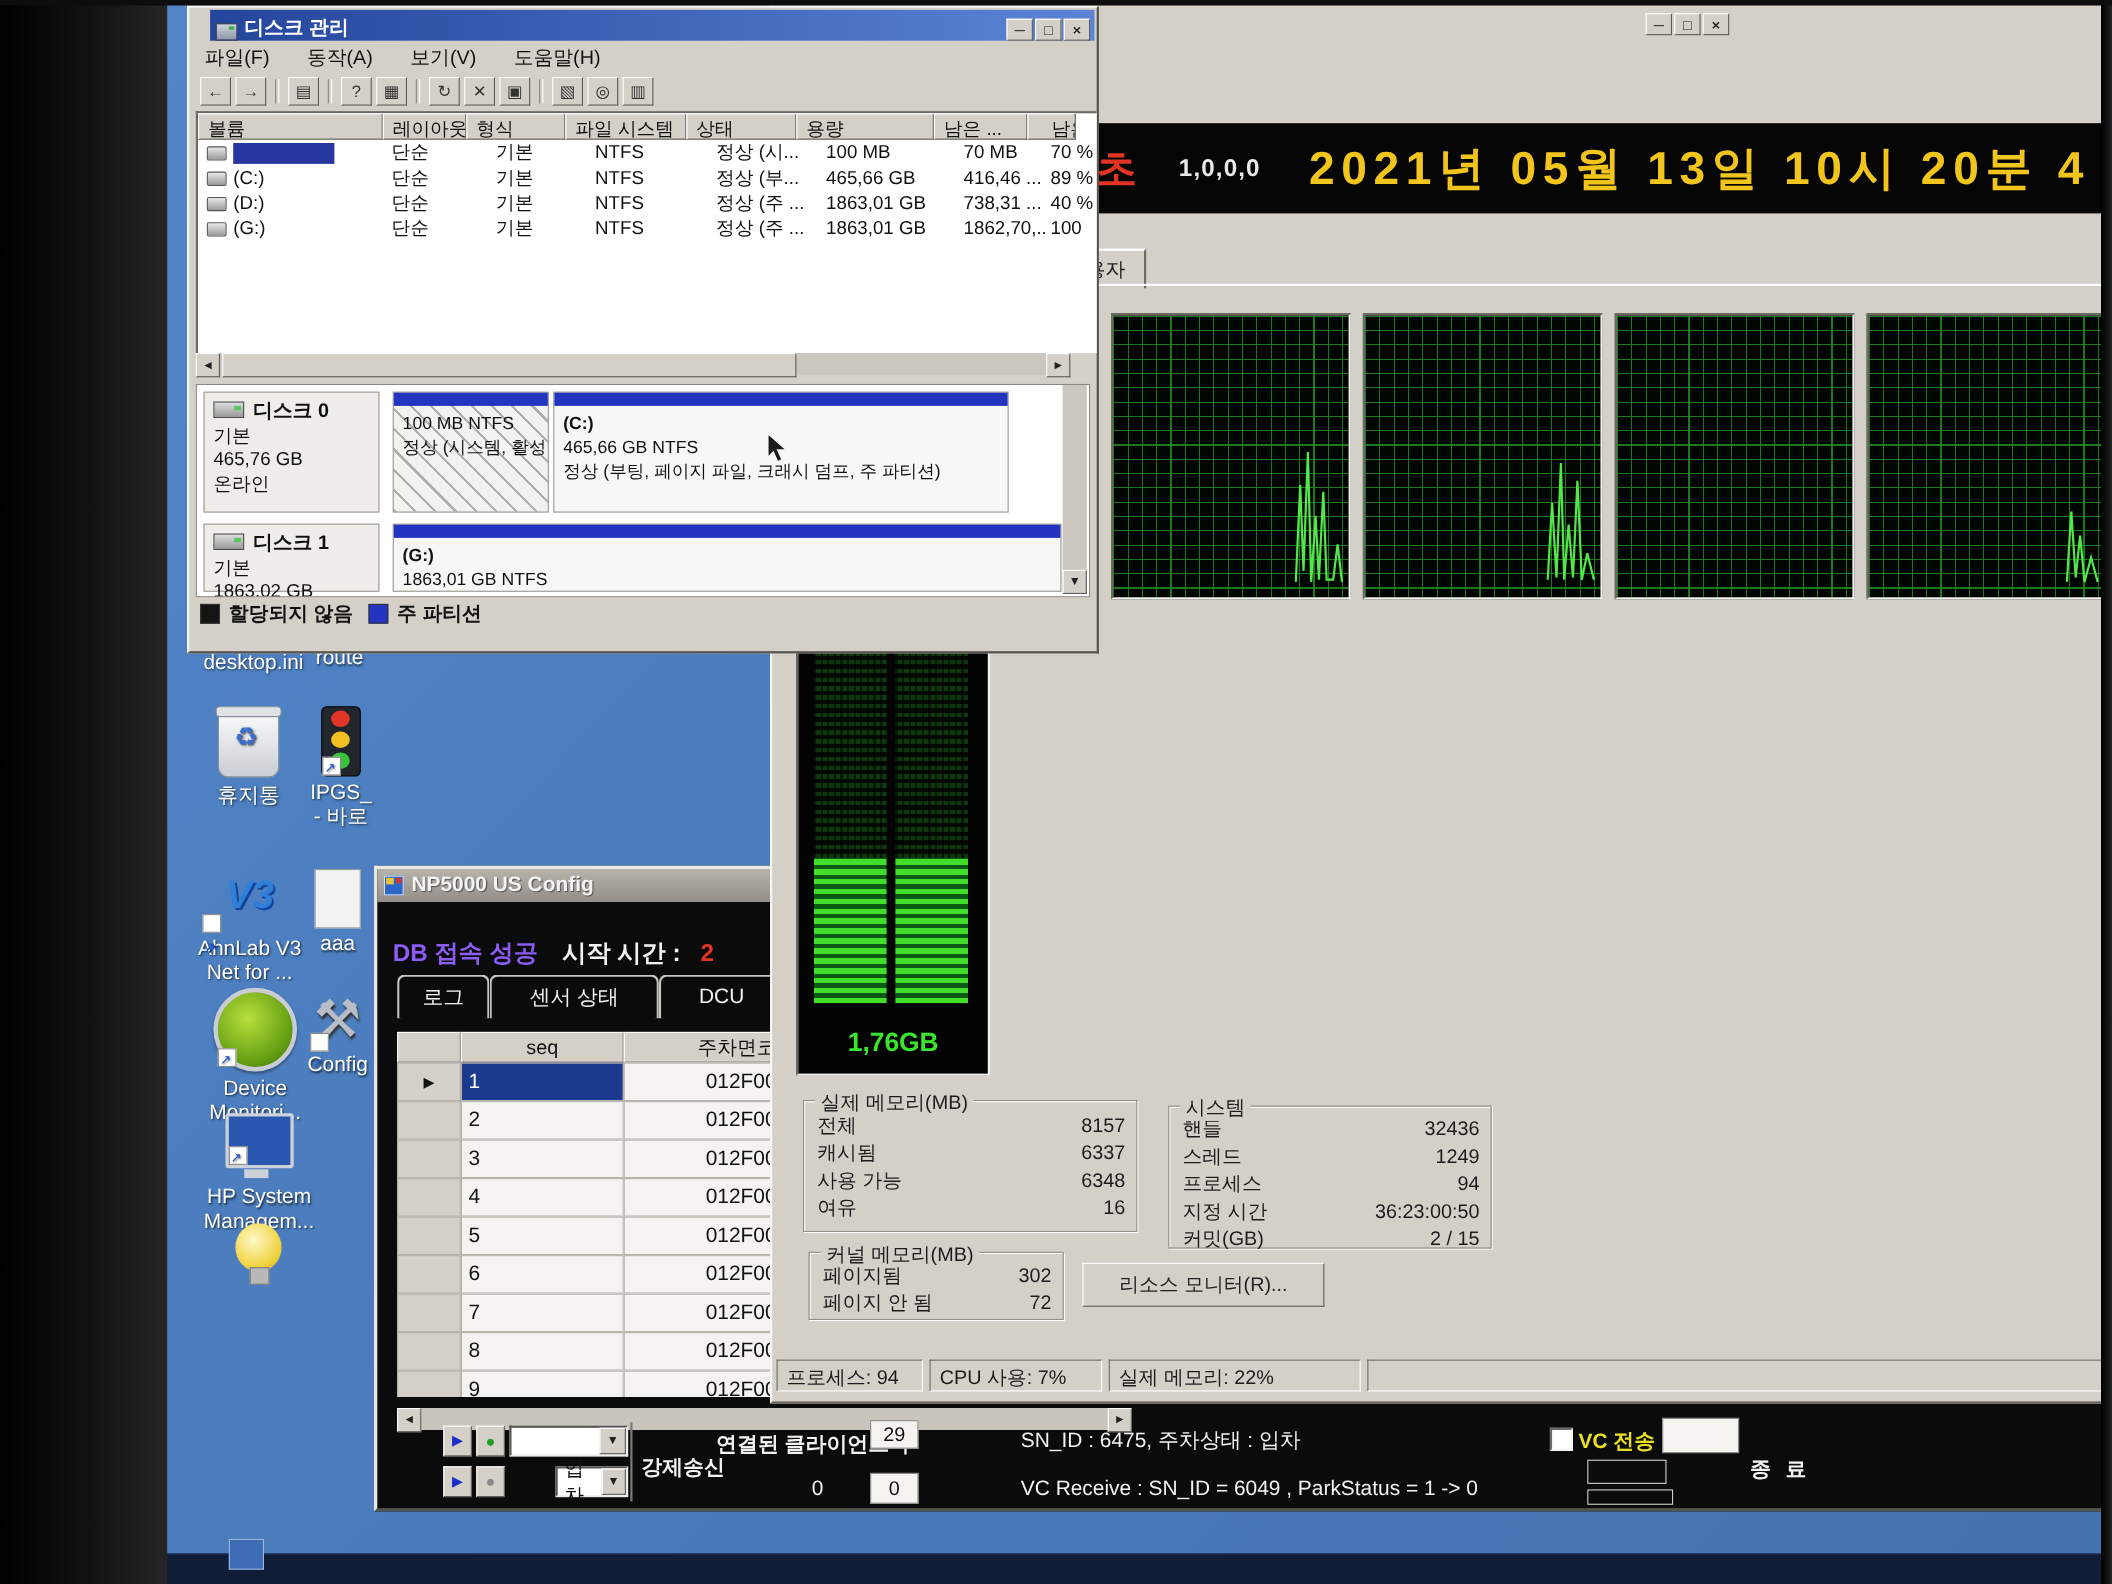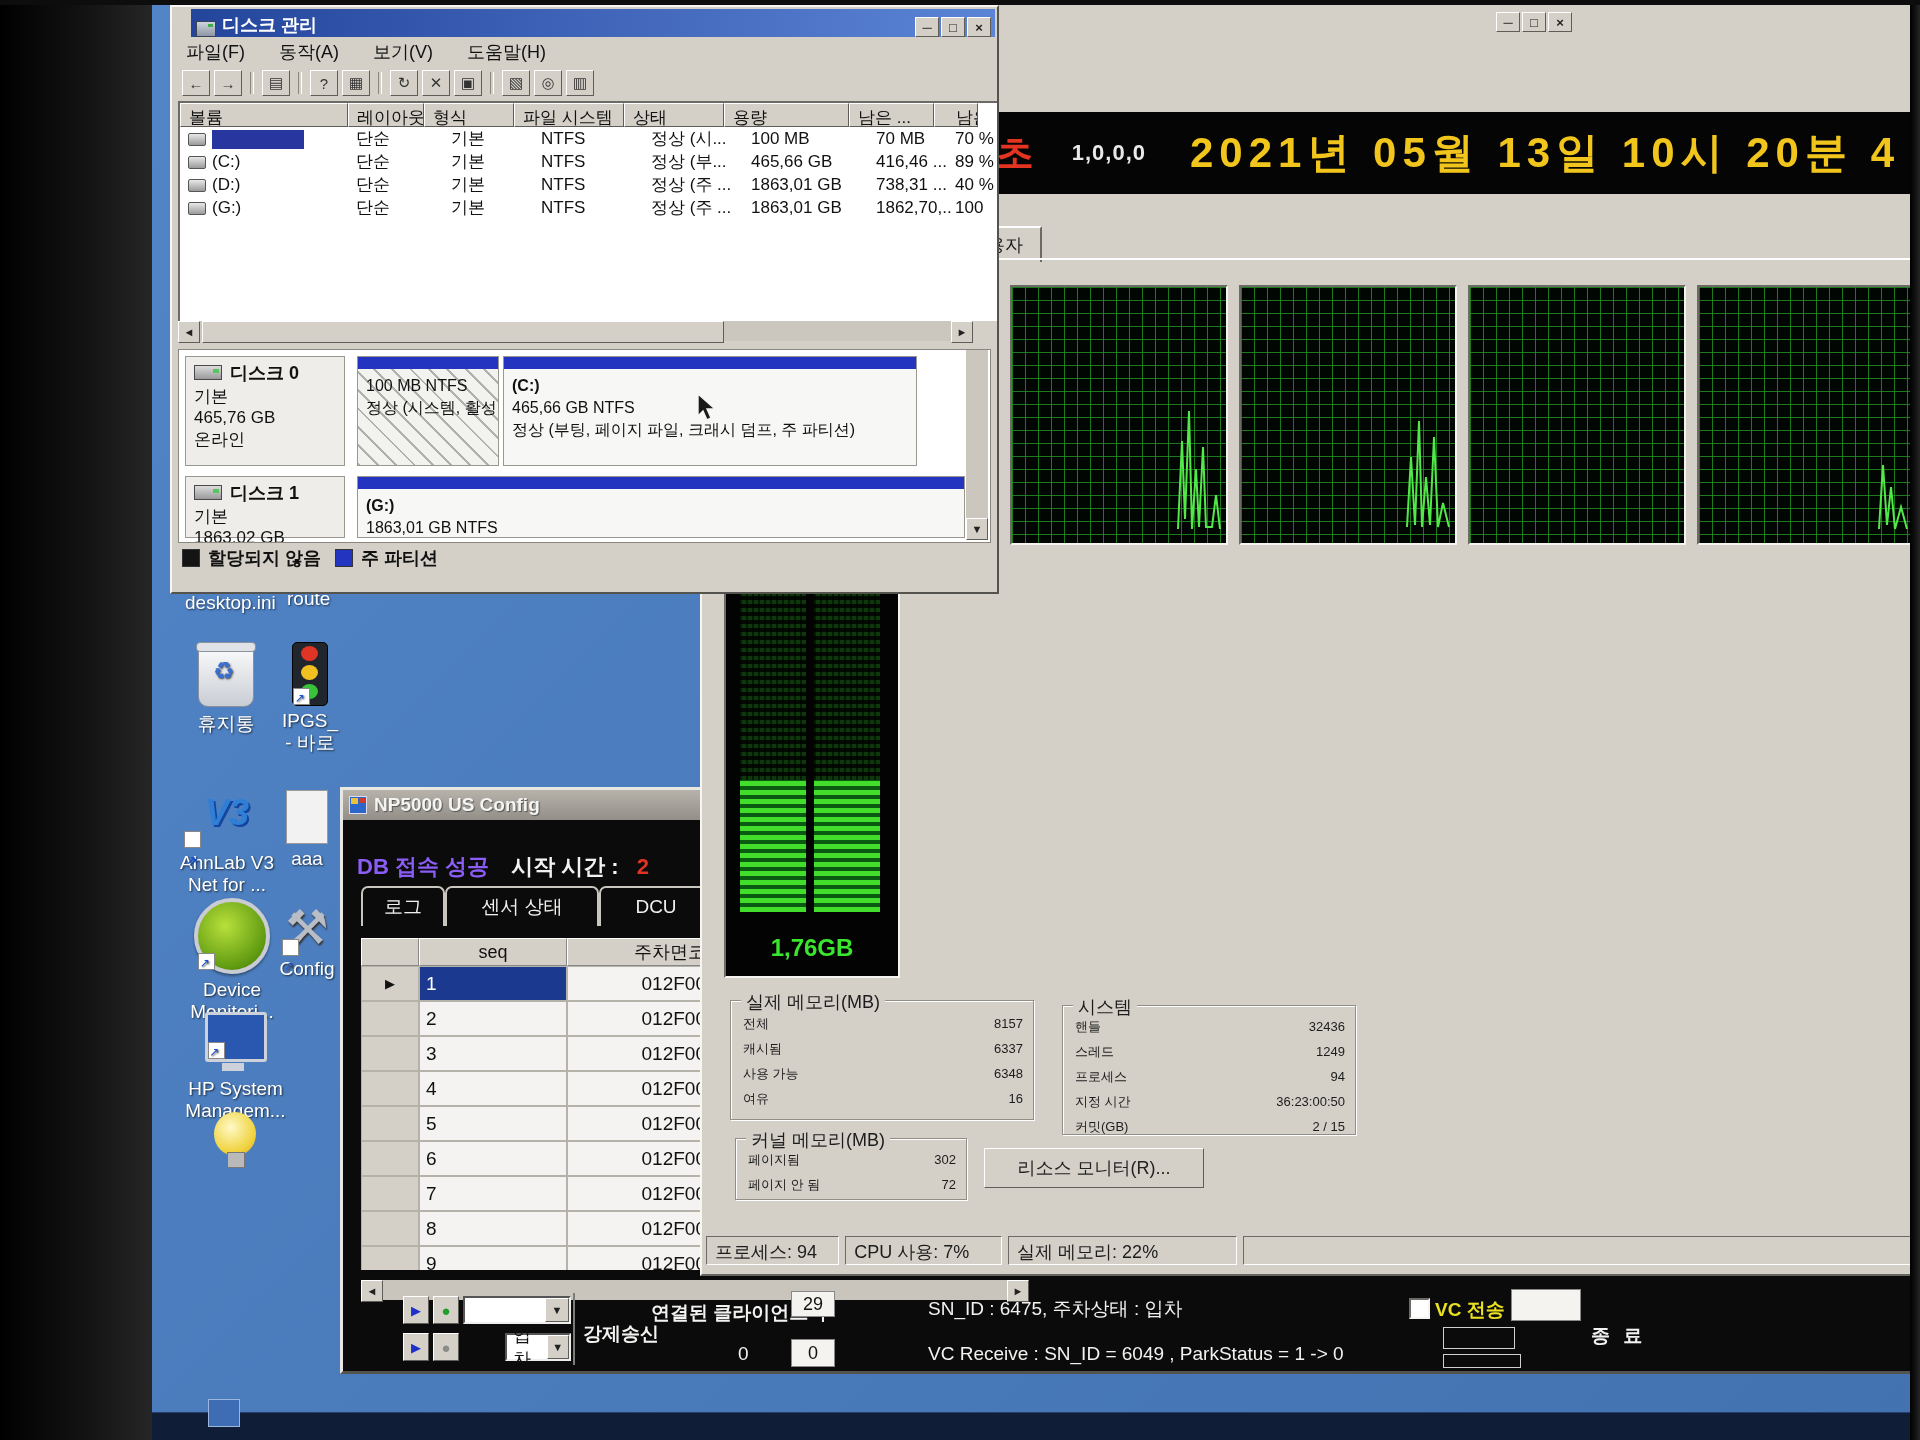--- a/index.html
+++ b/index.html
@@ -23,21 +23,21 @@
   .graph{top:283px;width:214px;height:256px;background:#020602;border-top:2px solid #6c6a64;border-left:2px solid #6c6a64;border-right:2px solid #f5f4f1;border-bottom:2px solid #f5f4f1;background-image:repeating-linear-gradient(to right,rgba(34,150,34,.8) 0 1px,transparent 1px 13px),repeating-linear-gradient(to bottom,rgba(34,150,34,.8) 0 1px,transparent 1px 13px);overflow:hidden;}
   .trace{position:absolute;bottom:6px;}
   #gauge{left:22px;top:548px;width:172px;height:424px;background:#020302;border-top:2px solid #6c6a64;border-left:2px solid #6c6a64;border-right:2px solid #f5f4f1;border-bottom:2px solid #f5f4f1;}
   .gcol{position:absolute;top:12px;width:66px;height:348px;}
   .gdim{position:absolute;left:0;top:0;width:100%;height:62%;background:repeating-linear-gradient(0deg,#0c380c 0 4px,#020a02 4px 8px);}
   .gdim:after{content:"";position:absolute;inset:0;background:repeating-linear-gradient(90deg,rgba(0,0,0,.55) 0 2px,transparent 2px 6px);}
   .gbright{position:absolute;left:0;bottom:0;width:100%;height:38%;background:repeating-linear-gradient(0deg,#43dd2c 0 5px,#0b5a12 5px 9px);}
   .glabel{position:absolute;left:0;bottom:14px;width:100%;text-align:center;color:#3ae52e;font-size:24px;font-weight:bold;}
   .gbox{position:absolute;border:1px solid #918e86;box-shadow:1px 1px 0 #fff,1px 1px 0 #fff inset;}
   .gbox .gtitle{position:absolute;top:-11px;left:10px;background:#d4d0c8;padding:0 5px;font-size:18px;color:#1c1c1c;}
-  .grow{display:flex;justify-content:space-between;padding:1px 10px 1px 12px;font-size:13px;color:#1c1c1c;line-height:23px;}
+  .grow{display:flex;justify-content:space-between;padding:1px 10px 1px 12px;font-size:18px;color:#1c1c1c;line-height:23px;}
   #resmon{left:282px;top:1146px;width:218px;height:38px;font-size:18px;}
   .statusbar{left:4px;top:1231px;width:1212px;height:32px;display:flex;gap:6px;padding-top:3px;}
   .scell{border-top:1px solid #6c6a64;border-left:1px solid #6c6a64;border-right:1px solid #fff;border-bottom:1px solid #fff;font-size:18px;color:#1c1c1c;padding:3px 8px 0 8px;height:24px;}
   .winctl{width:22px;height:18px;font-size:13px;font-weight:bold;}
   
   #dm{left:170px;top:5px;width:825px;height:585px;z-index:45;background:#d4d0c8;border-top:2px solid #f7f6f3;border-left:2px solid #f7f6f3;border-right:2px solid #55534e;border-bottom:2px solid #55534e;}
   #dm-title{left:19px;top:2px;right:2px;height:28px;background:linear-gradient(90deg,#24459c,#5b84d6);display:flex;align-items:flex-end;color:#fff;font-weight:bold;font-size:18px;}
   #dm-title .ttl{margin-left:6px;}
   .dm-ico{width:18px;height:14px;margin-left:5px;background:linear-gradient(#cfd4dd,#8d96a6);border:1px solid #3c4454;position:relative;}
   .dm-ico:after{content:"";position:absolute;right:2px;top:2px;width:5px;height:3px;background:#3fae49;}

